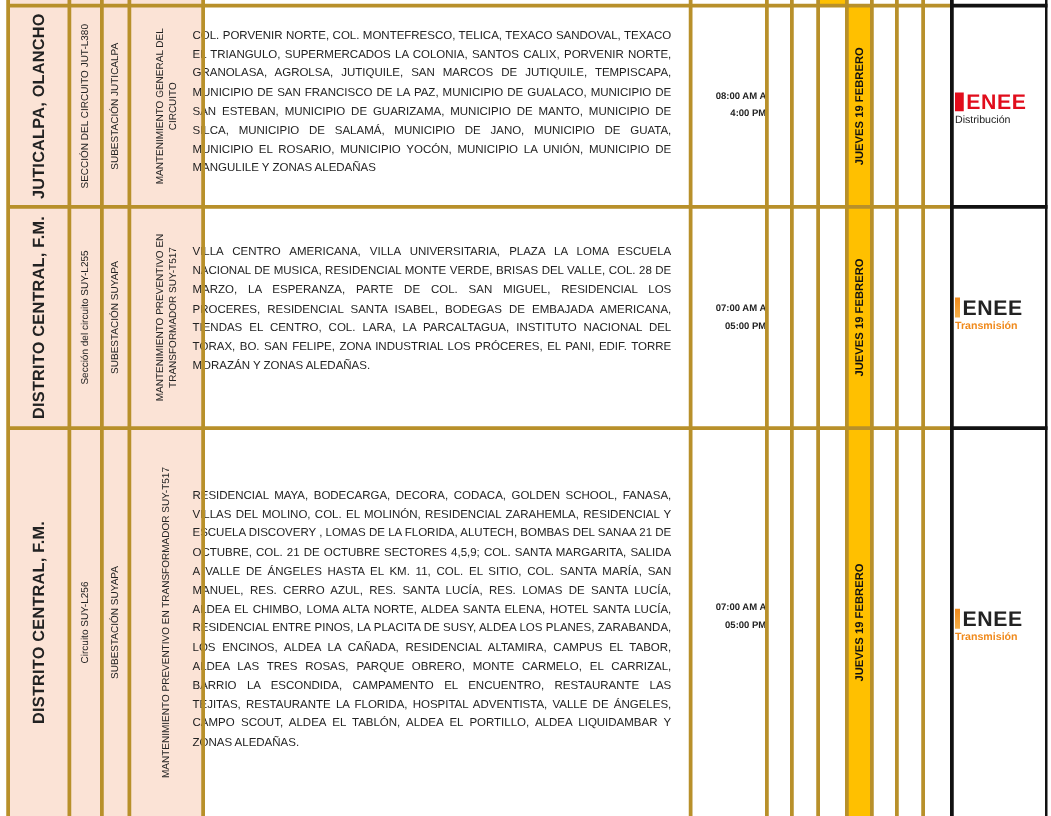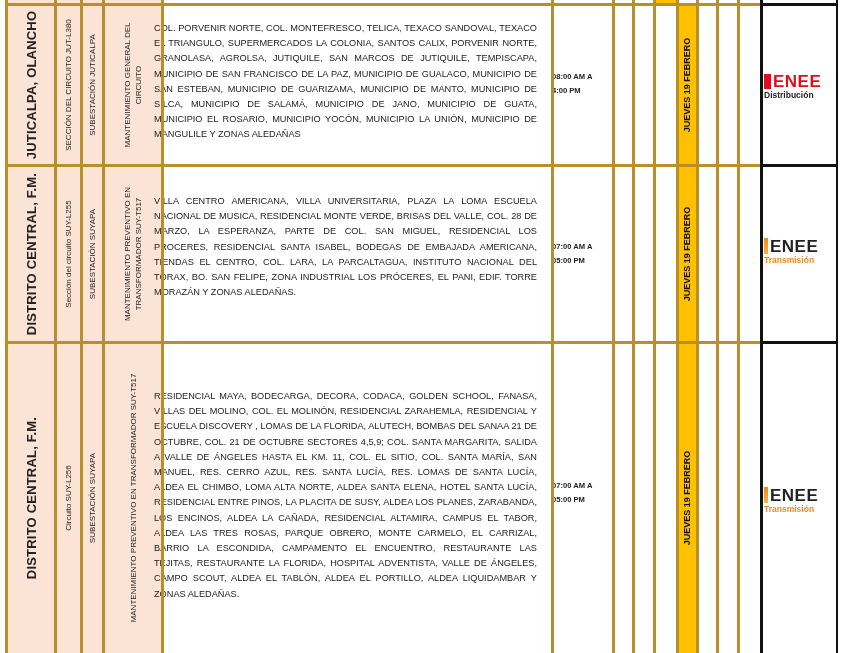--- a/index.html
+++ b/index.html
@@ -10,25 +10,25 @@
   .hline { position:absolute; left:6px; height:3px; background:#b8902a; width:755px; }
   .pink { background:#fbe3d6; }
   .yellow { background:#ffc000; }
   .rot { position:absolute; left:50%; top:50%; transform:translate(-50%,-50%) rotate(-90deg);
          text-align:center; white-space:nowrap; color:#222; }
   .region { font-weight:bold; font-size:13px; letter-spacing:0.2px; }
   .small { font-size:8px; line-height:11px; }
   .date { font-weight:bold; font-size:9px; color:#111; }
   .areas { position:absolute; left:154px; width:383px; font-size:9.2px; line-height:15.2px;
            text-align:justify; color:#222; }
-  .time { position:absolute; left:552px; width:61px; text-align:left; font-weight:bold;
+  .time { position:absolute; left:552px; width:61px; text-align:right; font-weight:bold;
           font-size:7.6px; line-height:14px; color:#222; }
   .logo { position:absolute; left:764px; width:72px; text-align:left; }
   .logo .mark { font-weight:bold; font-size:17px; letter-spacing:0.5px; color:#222; line-height:17px; }
-  .logo .sub { font-size:8.5px; font-weight:bold; line-height:10px; }
+  .logo .sub { font-size:8.5px; font-weight:normal; line-height:10px; }
   .logo-dist .mark { color:#e10d1c; }
   .logo-dist .sub { color:#222; }
   .logo-trans .sub { color:#f08a1c; font-weight:bold; }
   .icon-bar { display:inline-block; width:7px; height:15px; vertical-align:-2px; margin-right:2px; }
   .logo-dist .icon-bar { background:#e10d1c; }
   .logo-trans .icon-bar { background:linear-gradient(#f08a1c,#f5b04a); width:4px; height:16px; }
 </style>
 </head>
 <body>
 

